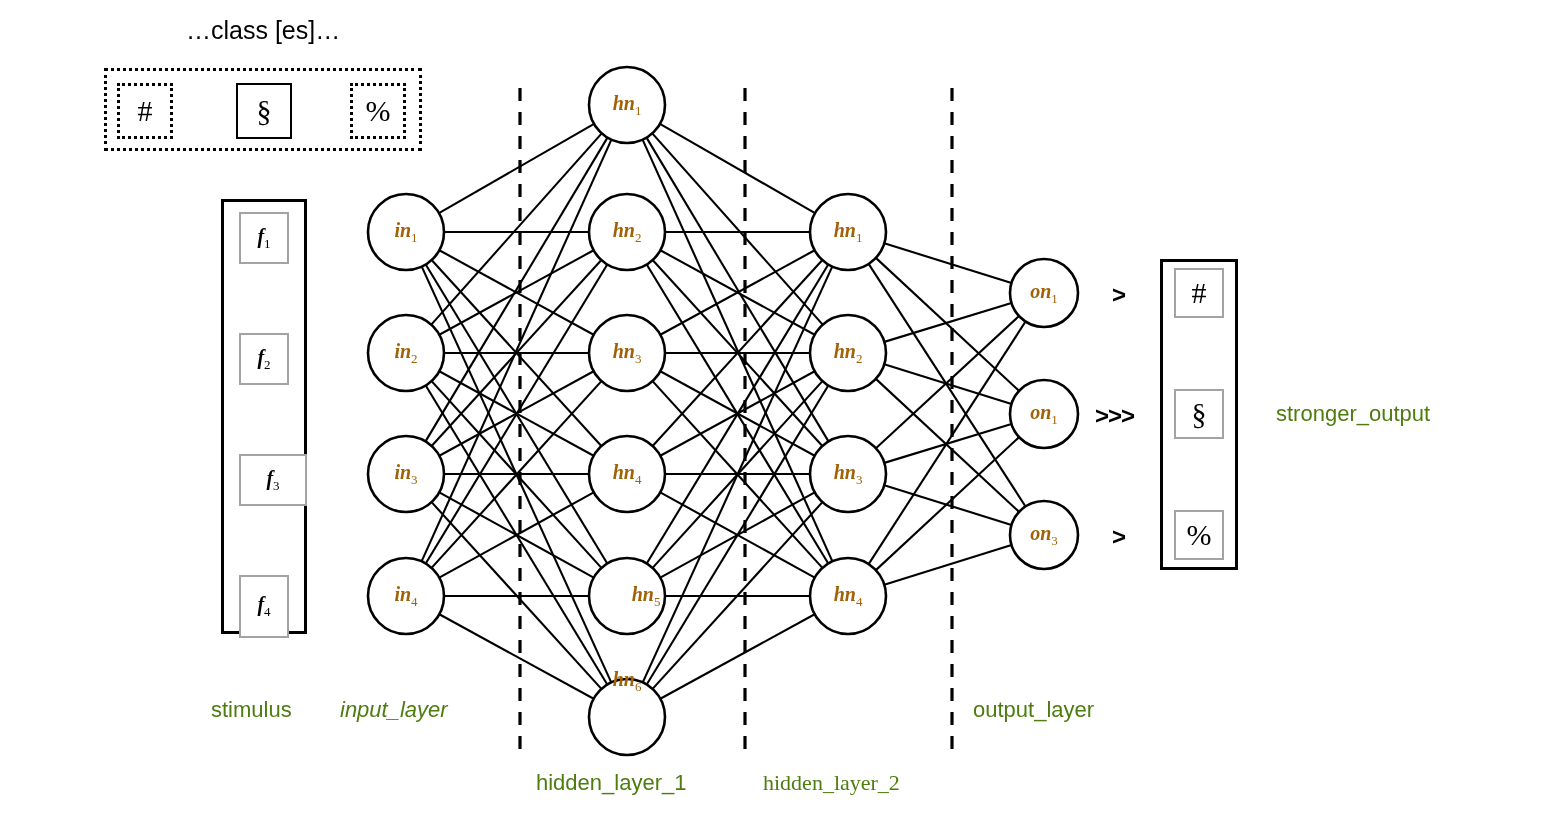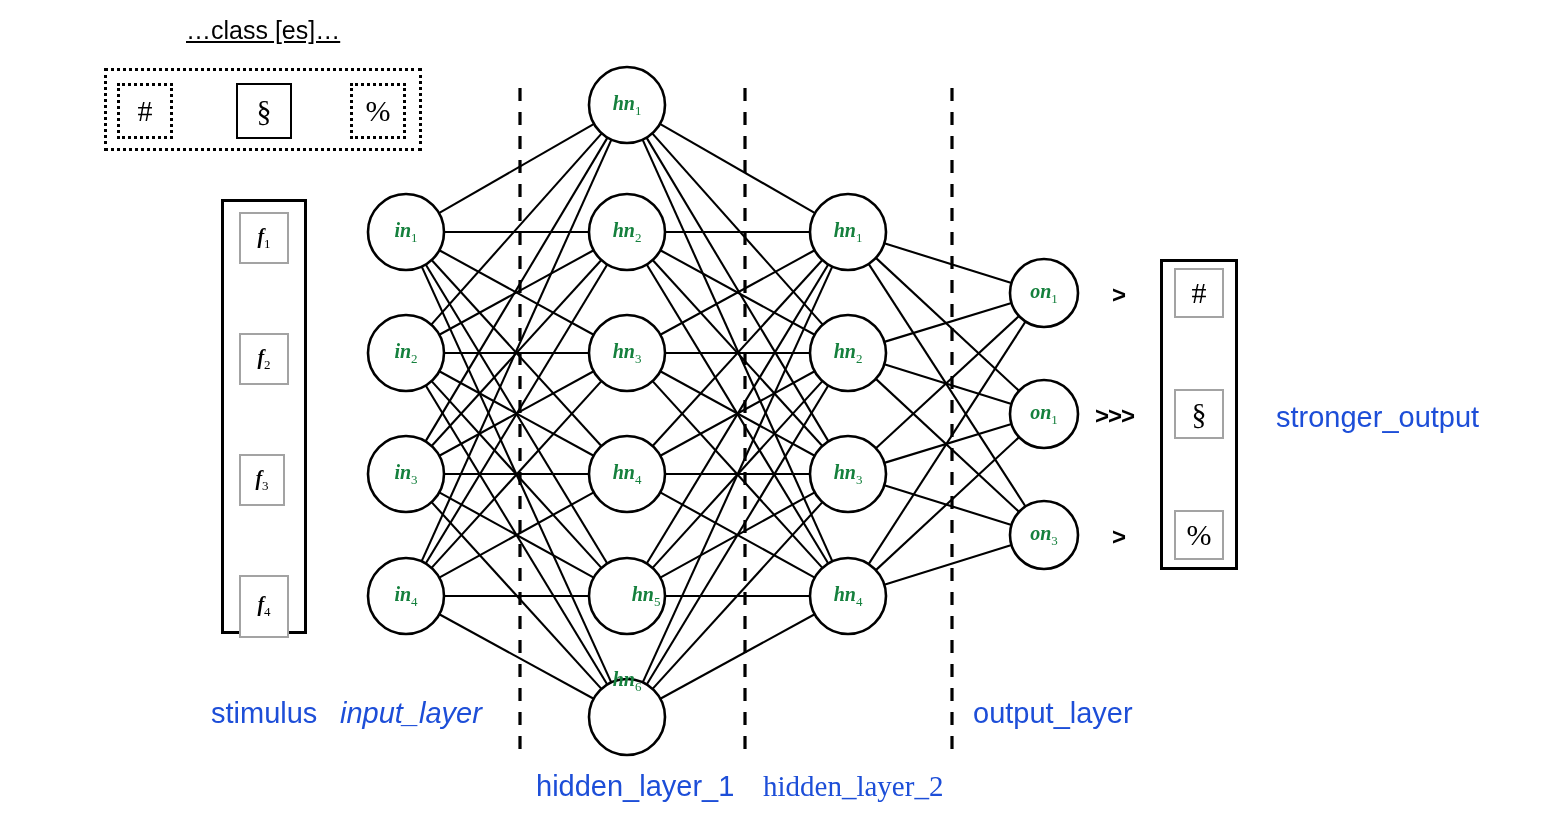--- a/index.html
+++ b/index.html
@@ -21,31 +21,30 @@
     left: 0;
     top: 0;
     width: 1554px;
     height: 830px;
   }
 
   
   .plain-label {
     position: absolute;
     font-family: "Liberation Sans", sans-serif;
-    font-size: 29px;
-    color: #1d4ed8;
+    font-size: 22px;
+    color: #4d7c0f;
     white-space: nowrap;
   }
   .class-title {
     position: absolute;
     font-family: "Liberation Sans", sans-serif;
     font-size: 25px;
     color: #000000;
     white-space: nowrap;
-    text-decoration: underline;
   }
   .glyph-char {
     font-family: "Liberation Serif", serif;
     font-size: 30px;
     color: #000000;
     line-height: 1;
   }
   .arrow-mark {
     position: absolute;
     font-family: "Liberation Sans", sans-serif;
@@ -103,21 +102,21 @@
     font-size: 13px;
   }
 
   
   .node-label {
     position: absolute;
     font-family: "Liberation Serif", serif;
     font-style: italic;
     font-weight: 700;
     font-size: 20px;
-    color: #15803d;
+    color: #a16207;
     white-space: nowrap;
     transform: translate(-50%, -50%);
     pointer-events: none;
   }
   .node-label sub {
     font-style: normal;
     font-weight: 400;
     font-size: 13px;
   }
 </style>
@@ -234,21 +233,21 @@
   <div class="stack-cell" style="left:239px; top:212px; width:50px; height:52px;">
     <span class="feat-label">
       <span>f</span><sub>1</sub>
     </span>
   </div>
   <div class="stack-cell" style="left:239px; top:333px; width:50px; height:52px;">
     <span class="feat-label">
       <span>f</span><sub>2</sub>
     </span>
   </div>
-  <div class="stack-cell" style="left:239px; top:454px; width:46px; height:52px;">
+  <div class="stack-cell" style="left:239px; top:454px; width:68px; height:52px;">
     <span class="feat-label">
       <span>f</span><sub>3</sub>
     </span>
   </div>
   <div class="stack-cell" style="left:239px; top:575px; width:50px; height:63px;">
     <span class="feat-label">
       <span>f</span><sub>4</sub>
     </span>
   </div>
 

